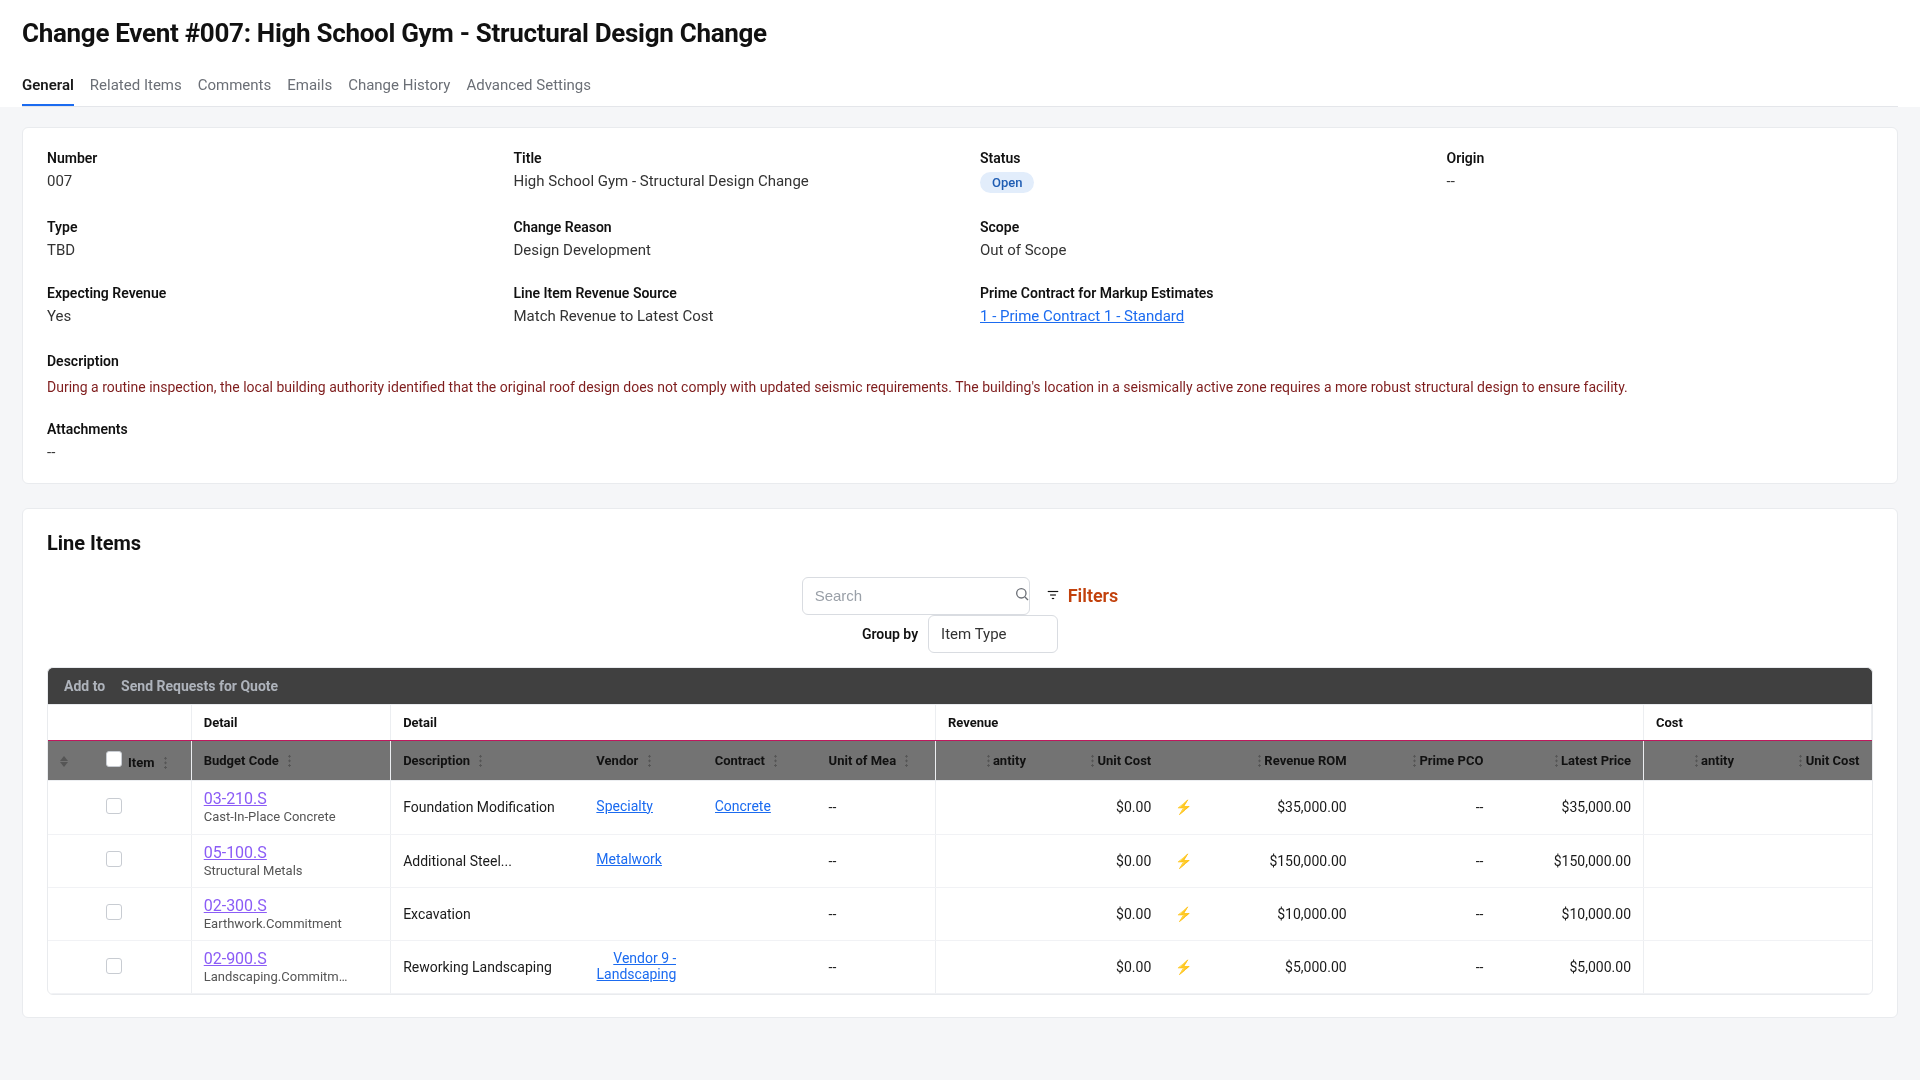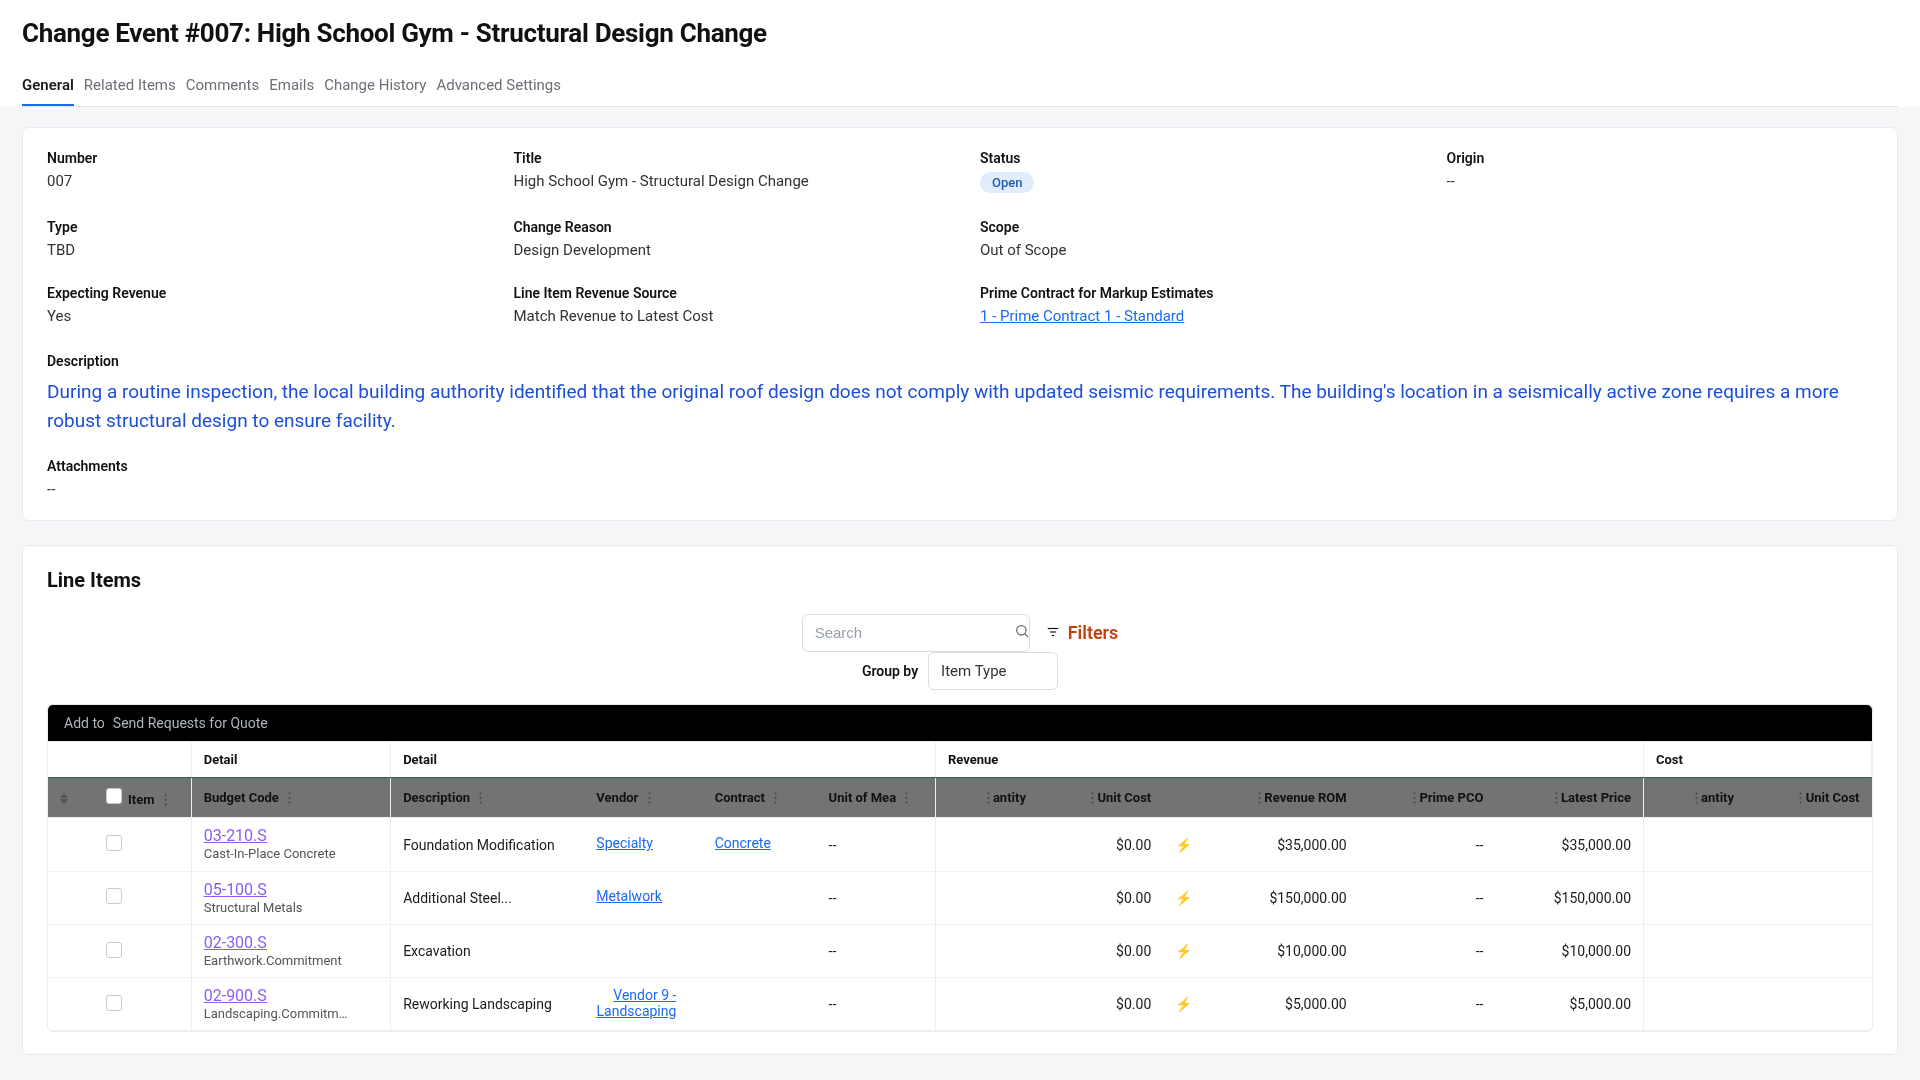--- a/index.html
+++ b/index.html
@@ -19,21 +19,21 @@
   gap: 6px;
 }
 .page-title {
   font-size: 26px;
   font-weight: 700;
   letter-spacing: -0.3px;
   color: #111;
 }
 .tabs {
   display: flex;
-  gap: 10px;
+  gap: 16px;
   margin-top: 18px;
   border-bottom: 1px solid #e4e6ea;
 }
 .tab {
   padding: 10px 0;
   color: #6b6f76;
   font-size: 15px;
   cursor: pointer;
   border-bottom: 2px solid transparent;
 }
@@ -83,23 +83,23 @@
   padding: 3px 12px;
   border-radius: 12px;
 }
 .link {
   color: #1b6bf0;
   text-decoration: underline;
   cursor: pointer;
 }
 .description-block { margin-bottom: 22px; }
 .description-text {
-  font-size: 19px;
+  font-size: 14px;
   line-height: 1.55;
-  color: #1d4ed8;
+  color: #7f1d1d;
   margin-top: 8px;
 }
 .attachments-value {
   font-size: 15px;
   color: #333;
   margin-top: 4px;
 }
 
 .li-toolbar {
   display: flex;
@@ -162,26 +162,27 @@
   color: #333;
   background: #fff;
   min-width: 130px;
   position: relative;
   display: flex;
   align-items: center;
   cursor: pointer;
 }
 .actions-row {
   display: flex;
-  gap: 8px;
+  gap: 16px;
   padding: 10px 16px;
-  background: #000000;
+  background: #404040;
   border: 1px solid #e9ebee;
   border-bottom: none;
   border-radius: 6px 6px 0 0;
+  font-weight: bold;
 }
 .action-disabled {
   color: #aeb3bb;
   font-size: 14px;
   cursor: default;
 }
 .table-wrapper {
   border: 1px solid #e9ebee;
   border-radius: 0 0 6px 6px;
   overflow-x: auto;

